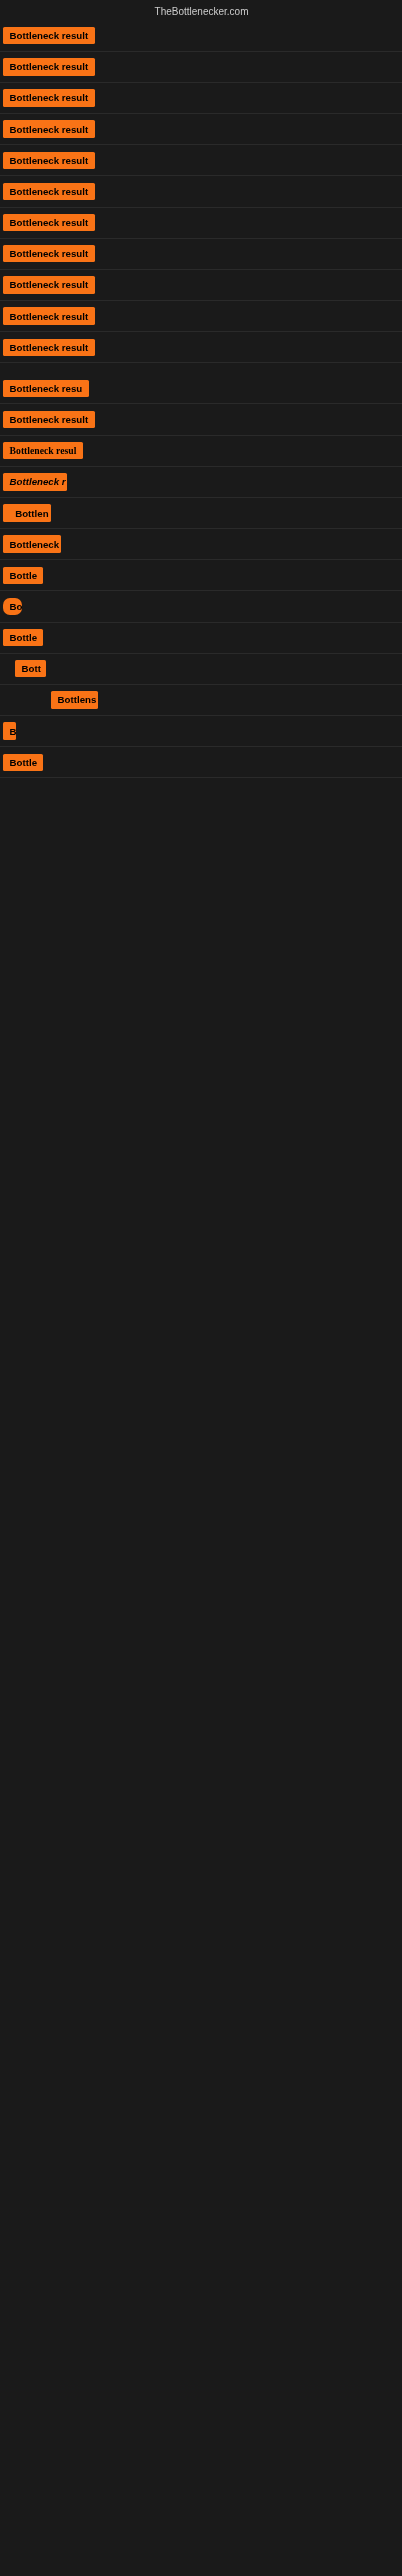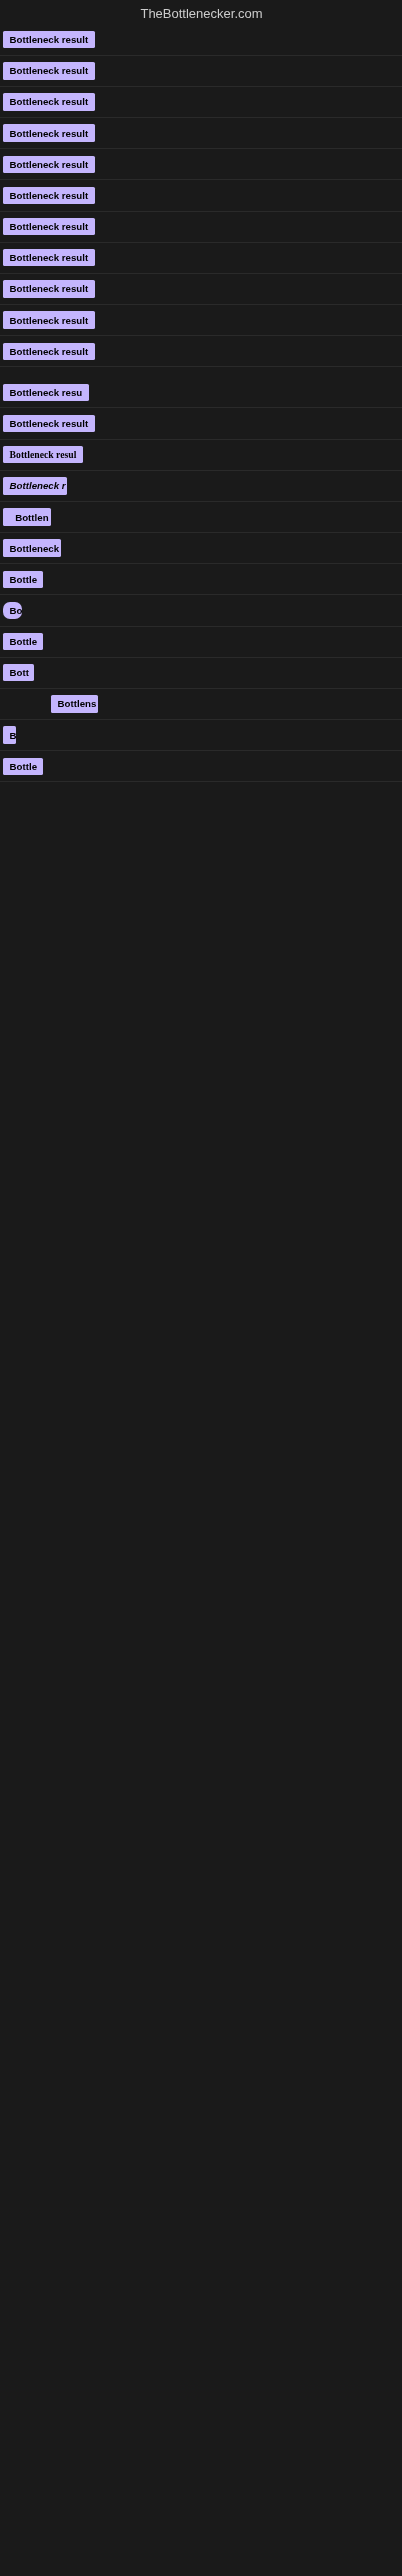--- a/index.html
+++ b/index.html
@@ -12,27 +12,27 @@
       width: 403px;
       min-height: 2576px;
       background-color: #1a1a1a;
       font-family: Arial, sans-serif;
       position: relative;
     }
 
     .site-title {
       text-align: center;
       color: #cccccc;
-      font-size: 13px;
+      font-size: 10px;
       padding: 6.4px 0 3.2px 0;
     }
 
     .bottleneck-badge {
       display: inline-block;
-      background-color: #c4b5fd;
+      background-color: #f97316;
       color: #000000;
       font-size: 9.7px;
       font-weight: bold;
       padding: 3.2px 6.4px;
       border-radius: 1.6px;
       white-space: nowrap;
       overflow: hidden;
     }
 
     .row {
@@ -102,21 +102,21 @@
     <div class="row">
       <span class="bottleneck-badge" style="max-width: 40px;">Bottle</span>
     </div>
     <div class="row">
       <span class="bottleneck-badge" style="max-width: 19.3px; border-radius: 7px;">Bo</span>
     </div>
     <div class="row">
       <span class="bottleneck-badge" style="max-width: 40px;">Bottle</span>
     </div>
     <div class="row">
-      <span class="bottleneck-badge" style="max-width: 31px;">Bott</span>
+      <span class="bottleneck-badge" style="max-width: 31px; margin-left: 12px;">Bott</span>
     </div>
     <div class="row">
       <span class="bottleneck-badge" style="max-width: 47px; margin-left: 48px;">Bottlens</span>
     </div>
     <div class="row">
       <span class="bottleneck-badge" style="max-width: 13px;">B</span>
     </div>
     <div class="row">
       <span class="bottleneck-badge" style="max-width: 40px;">Bottle</span>
     </div>

